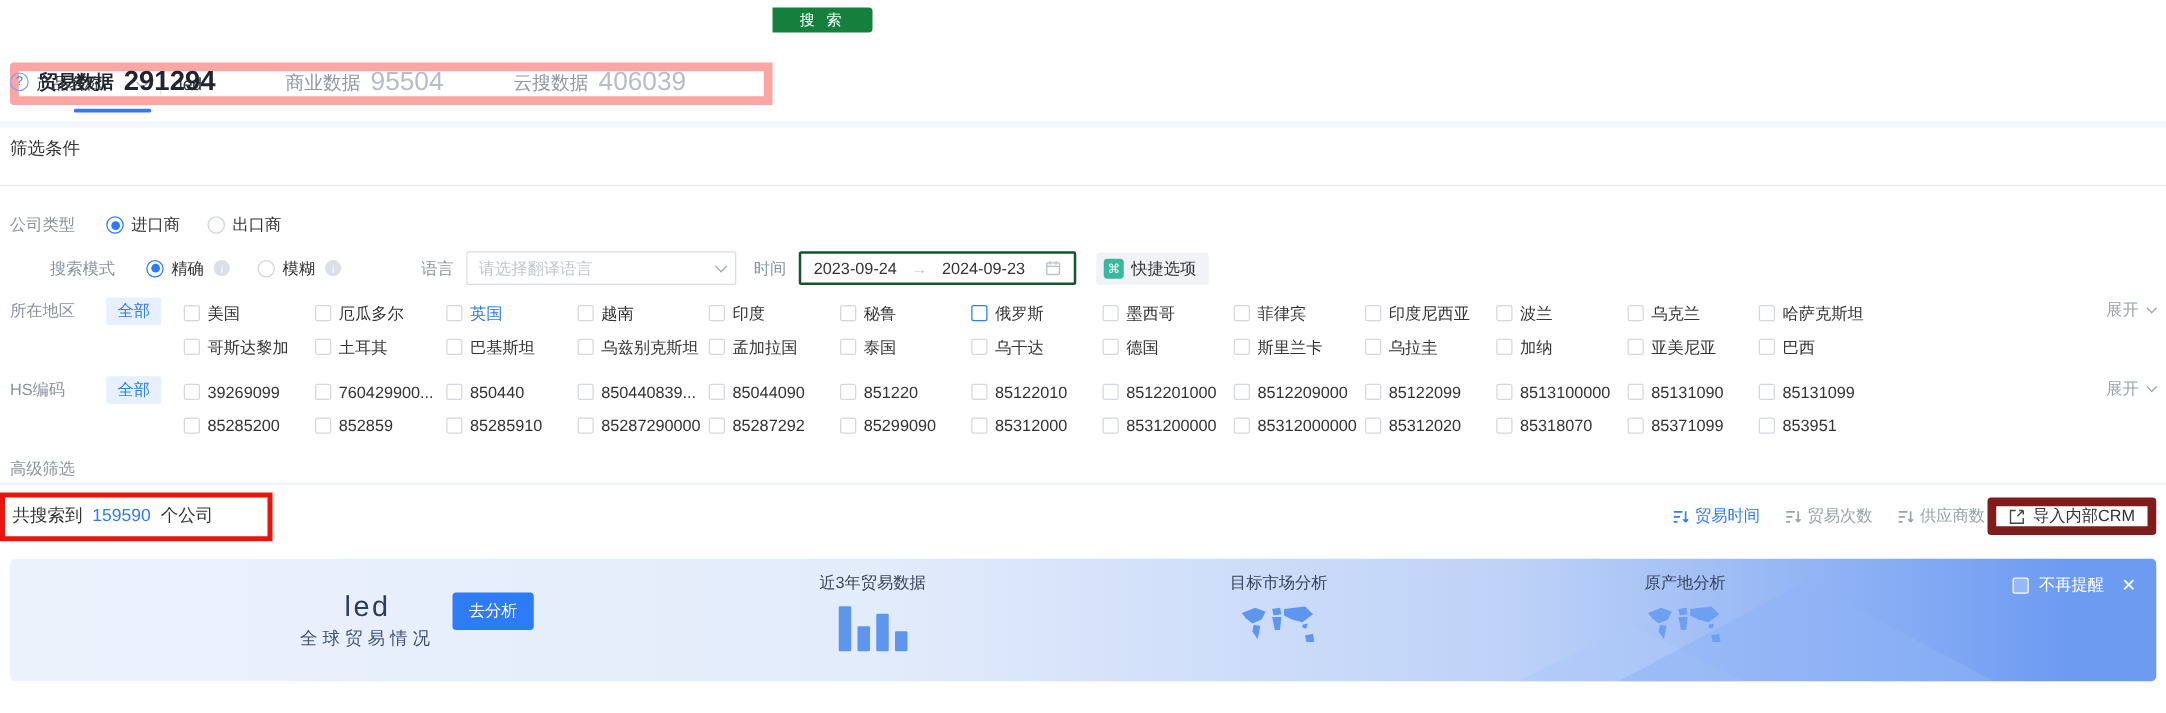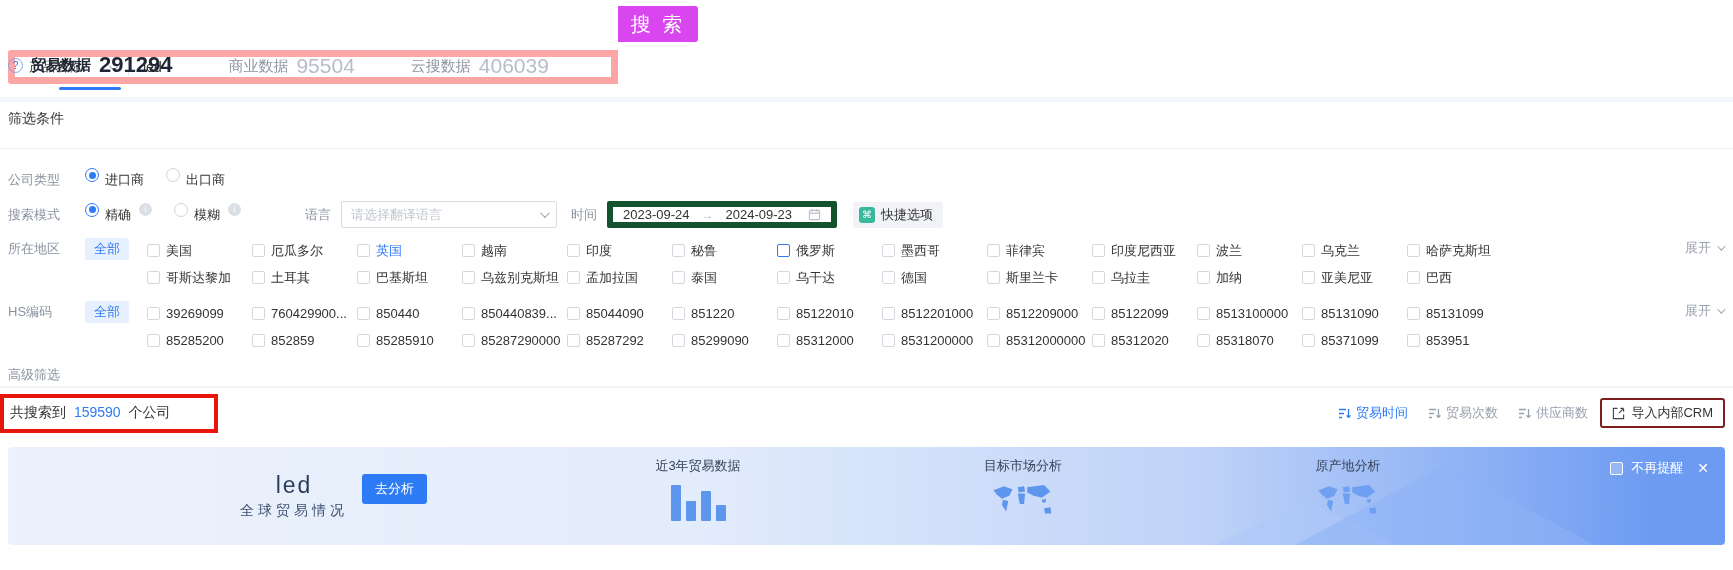--- a/index.html
+++ b/index.html
@@ -7,21 +7,21 @@
   body { position:relative; font-size:13px; }
 
   
   .search-row { position:absolute; left:8px; top:6px; display:flex; height:34px; }
   .search-group { display:flex; align-items:center; width:610px; height:34px; border:7px solid #fca5a5; border-radius:3px 0 0 3px; background:#fff;margin-top:44px; }
   .field-select { display:flex; align-items:center; gap:28px; padding:0 12px 0 14px; cursor:pointer; }
   .field-select .txt { font-size:13px; color:#333; }
   .chev { display:inline-block; width:7px; height:7px; border-right:1.5px solid #98a1ae; border-bottom:1.5px solid #98a1ae; transform:rotate(45deg) translateY(-2px); }
   .vdiv { width:1px; height:18px; background:#e3e6eb; margin-right:14px; }
   .search-input { flex:1; border:none; outline:none; font-size:14px; color:#333; font-family:"Liberation Sans",sans-serif; background:transparent; }
-  .search-btn { width:80px; height:36px; background:#d946ef; color:#fff; font-size:20px; letter-spacing:3px; border:none; border-radius:0 3px 3px 0; cursor:pointer; }
+  .search-btn { width:80px; height:20px; background:#15803d; color:#fff; font-size:12px; letter-spacing:3px; border:none; border-radius:0 3px 3px 0; cursor:pointer; }
 
   
   .tabs { position:absolute; left:8px; top:52px; display:flex; align-items:flex-end; gap:56px; }
   .tab { display:flex; align-items:center; gap:8px; cursor:pointer; position:relative; padding-bottom:12px; }
   .q-icon { width:15px; height:15px; border-radius:50%; border:1px solid #7fa7ef; color:#2e7bf6; font-size:10px; display:inline-flex; align-items:center; justify-content:center; }
   .tab .lbl { font-size:15px; color:#8f97a3; }
   .tab .cnt { font-size:21px; color:#b7bdc8; }
   .tab.active .lbl { color:#1f2633; font-weight:bold; }
   .tab.active .cnt { color:#1f2633; font-weight:bold; font-size:22px; }
   .tab.active::after { content:""; position:absolute; left:50%; transform:translateX(-50%); bottom:0; width:62px; height:3px; border-radius:2px; background:#2e7bf6; }
@@ -30,31 +30,31 @@
   
   .filter-title { position:absolute; left:8px; top:110px; font-size:14px; color:#333; }
   .filter-hr { position:absolute; left:0; top:148px; width:1733px; height:1px; background:#ebeef2; }
 
   .filters { position:absolute; left:8px; top:168px; width:1717px; }
   .frow { display:flex; align-items:flex-start; margin-bottom:9px; position:relative; }
   .frow-label { width:77px; flex:none; color:#8a929f; font-size:13px; line-height:24px; }
   .chip { flex:none; background:#e7f0fe; color:#2e7bf6; font-size:13px; line-height:20px; padding:1px 9px; border-radius:2px; margin:1px 18px 0 0; cursor:pointer;text-align:right; }
 
   .radio-row { display:flex; align-items:center; gap:22px; line-height:24px; }
-  .radio { display:flex; gap:6px; cursor:pointer; }
+  .radio { display:flex; align-items:center; gap:6px; cursor:pointer; }
   .rdot { width:14px; height:14px; border-radius:50%; border:1px solid #cfd4db; background:#fff; position:relative; flex:none; }
   .radio.checked .rdot { border-color:#2e7bf6; }
   .radio.checked .rdot::after { content:""; position:absolute; left:2.5px; top:2.5px; width:7px; height:7px; border-radius:50%; background:#2e7bf6; }
   .info-i { width:13px; height:13px; border-radius:50%; background:#dbdfe6; color:#fff; font-size:9px; display:inline-flex; align-items:center; justify-content:center; margin-left:2px; }
 
-  .mode-row { display:flex; align-items:center; }
+  .mode-row { display:flex; align-items:center;margin-left:32px; }
   .inline-lbl { color:#8a929f; font-size:13px; }
   .sel-box { display:flex; align-items:center; justify-content:space-between; width:216px; height:27px; border:1px solid #d9dde3; border-radius:2px; padding:0 9px; margin-left:10px; background:#fff; cursor:pointer; }
   .sel-box .ph { color:#c0c6cf; font-size:13px; }
-  .date-box { display:flex; align-items:center; gap:12px; height:27px; border:6px solid #14532d; border-radius:2px; padding:0 10px; margin-left:10px; background:#fff; cursor:pointer; }
+  .date-box { display:flex; align-items:center; gap:12px; height:27px; border:2px solid #14532d; border-radius:2px; padding:0 10px; margin-left:10px; background:#fff; cursor:pointer; }
   .date-box .d { font-size:13px; color:#333; }
   .date-box .arr { color:#b9bfc9; font-size:12px; }
   .quick-btn { display:flex; align-items:center; gap:6px; height:26px; background:#f1f3f6; border-radius:3px; padding:0 10px 0 6px; margin-left:16px; cursor:pointer; }
   .cmd-ico { width:16px; height:16px; border-radius:3px; background:#38b99e; color:#fff; font-size:10px; display:inline-flex; align-items:center; justify-content:center; }
   .quick-btn .t { font-size:13px; color:#333; }
 
   .cbx-grid { display:grid; grid-template-columns:repeat(13,105px); line-height:27px; }
   .cbx-flex { display:flex; gap:20px; line-height:24px; }
   .cbx-item { display:inline-flex; align-items:center; gap:6px; cursor:pointer; }
   .cbx { width:13px; height:13px; border:1px solid #d4d8de; border-radius:2px; background:#fff; flex:none; }
@@ -66,21 +66,21 @@
 
   
   .results-hr { position:absolute; left:0; top:386px; width:1733px; height:2px; background:#f0f3f7; }
   .results-bar { position:absolute; left:0; top:392px; width:1733px; height:42px; display:flex; align-items:center; }
   .result-text { margin-left:10px; font-size:14px; color:#333; }
   .result-text .num { color:#2e7bf6; margin:0 4px; }
   .red-box { position:absolute; left:0; top:2px; width:218px; height:39px; border:4px solid #e8150c; pointer-events:none; }
   .sort-group { position:absolute; right:145px; top:0; height:42px; display:flex; align-items:center; gap:20px; }
   .sort-item { display:flex; align-items:center; gap:5px; color:#99a1ad; font-size:13px; cursor:pointer; }
   .sort-item.hl-active { color:#2e7bf6; }
-  .crm-btn { position:absolute; right:8px; top:6px; height:30px; display:flex; align-items:center; gap:6px; border:2px solid #7f1d1d; border-radius:3px; background:#fff; padding:0 10px; font-size:13px; color:#333; cursor:pointer; }
+  .crm-btn { position:absolute; right:8px; top:6px; height:30px; display:flex; align-items:center; gap:6px; border:7px solid #7f1d1d; border-radius:3px; background:#fff; padding:0 10px; font-size:13px; color:#333; cursor:pointer; }
 
   
   .banner { position:absolute; left:8px; top:447px; width:1717px; height:98px; border-radius:4px; overflow:hidden;
             background:linear-gradient(90deg,#ecf2fc 0%, #e3ecfb 40%, #bed2f8 70%, #6d9bf2 96%); }
   .tri1 { position:absolute; right:130px; bottom:0; width:0; height:0; border-left:150px solid transparent; border-right:150px solid transparent; border-bottom:80px solid rgba(142,178,245,0.55); }
   .tri2 { position:absolute; right:330px; bottom:0; width:0; height:0; border-left:90px solid transparent; border-right:90px solid transparent; border-bottom:45px solid rgba(173,200,248,0.6); }
   .kw-block { position:absolute; left:232px; top:0; height:98px; display:flex; align-items:center; gap:14px; }
   .kw-texts { text-align:center; }
   .kw { font-size:23px; color:#2b3d5c; letter-spacing:2px; line-height:26px; }
   .kw-sub { font-size:14px; color:#3f5271; letter-spacing:4px; margin-top:4px; }

